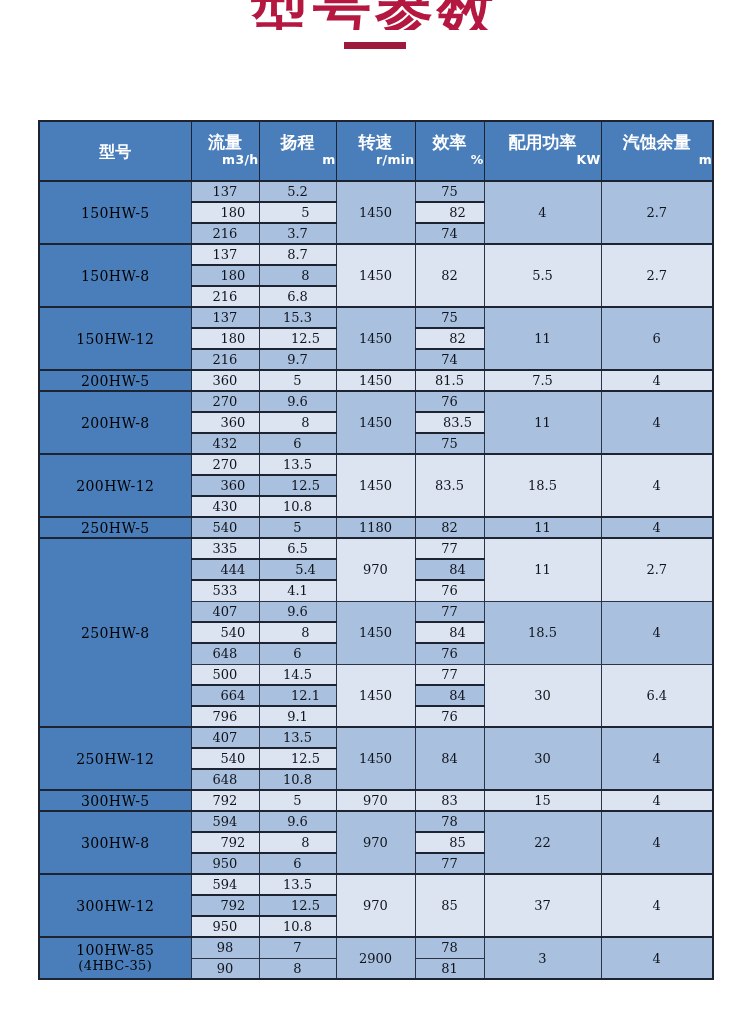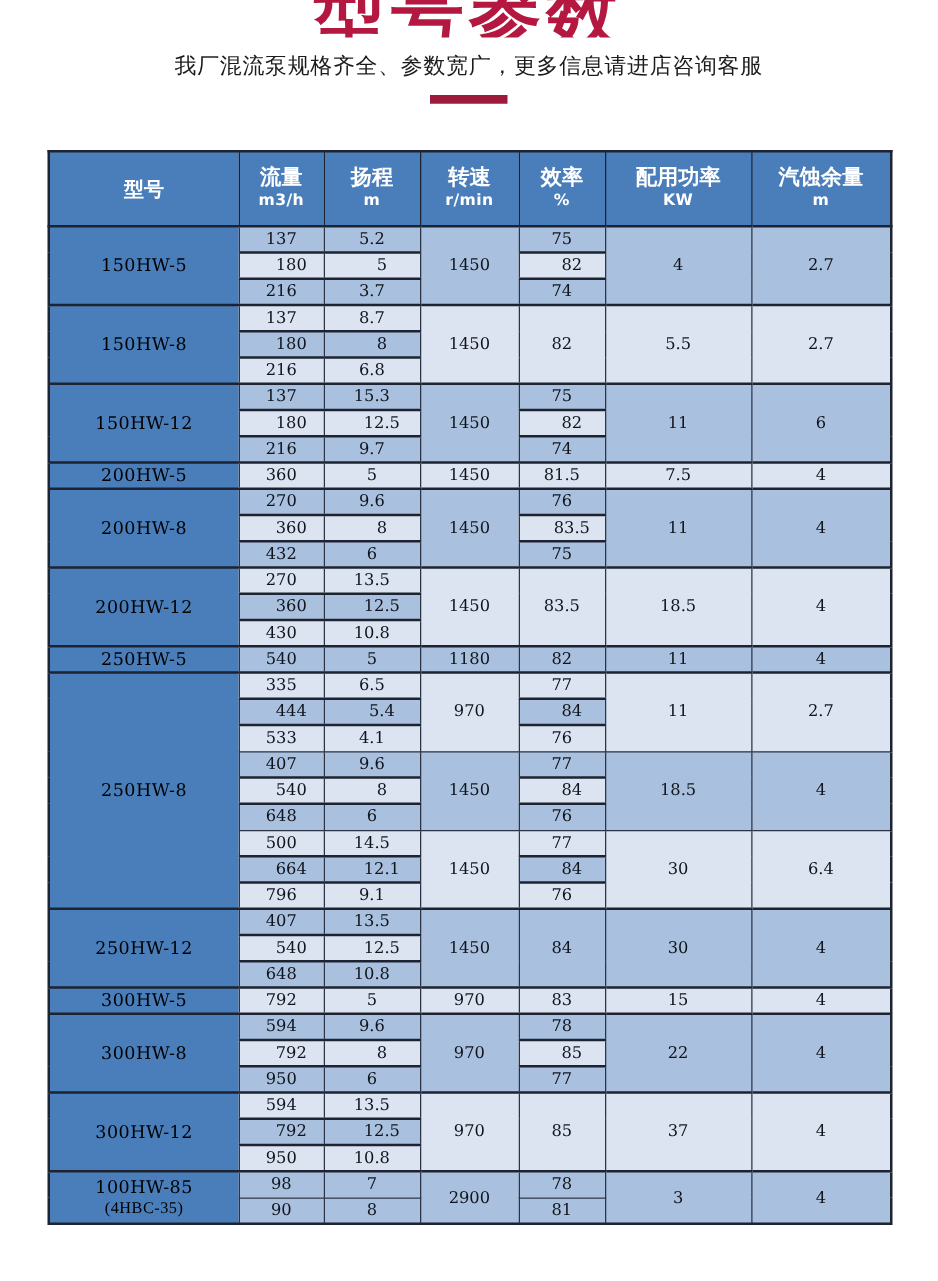--- a/index.html
+++ b/index.html
@@ -80,34 +80,34 @@
     background:#4a7ebb;
     color:#ffffff;
     height:60px;
     border:1px solid #1d2330;
     font-family:"DejaVu Sans","Liberation Sans",sans-serif;
     font-weight:700;
     font-size:14px;
     line-height:17px;
   }
   thead th .hdr-main{ display:block; font-size:17px; font-weight:700; }
-  thead th .hdr-unit{ display:block; font-size:12.5px; font-weight:700; letter-spacing:.3px; }
+  thead th .hdr-unit{ display:block; font-size:12.5px; font-weight:700; letter-spacing:.3px;text-align:right; }
   thead th.model-h .hdr-main{ font-size:16px; }
 
   
   td.model{
     background:#4a7ebb;
     color:#000000;
     font-family:"DejaVu Serif","Liberation Serif",serif;
     font-size:14px;
     letter-spacing:.4px;
     border-left:2px solid #1d2330;
     line-height:16px;
   }
-  td.model .sub{ display:block; font-size:13px;font-family:Liberation Serif, serif; }
+  td.model .sub{ display:block; font-size:13px; }
 
   
   tr.band-dark  td.d { background:#a9c0de; }
   tr.band-light td.d { background:#dce4f1; }
 
   
   td.m-dark  { background:#a9c0de; }
   td.m-light { background:#dce4f1; }
 
   
@@ -122,21 +122,20 @@
   
   tr.group-start > td { border-top:2px solid #1d2330; }
 
   td.last { border-right:2px solid #1d2330; }
 </style>
 </head>
 <body>
 
 <div id="header">
   <div id="page-title">型号参数</div>
-  <div id="subtitle">我厂混流泵规格齐全、参数宽广，更多信息请进店咨询客服</div>
   <div id="title-rule"></div>
 </div>
 
 <div id="spec-table-wrap">
   <table>
     <colgroup>
       <col class="c-model">
         <col class="c-flow">
         <col class="c-head">
       <col class="c-speed">

